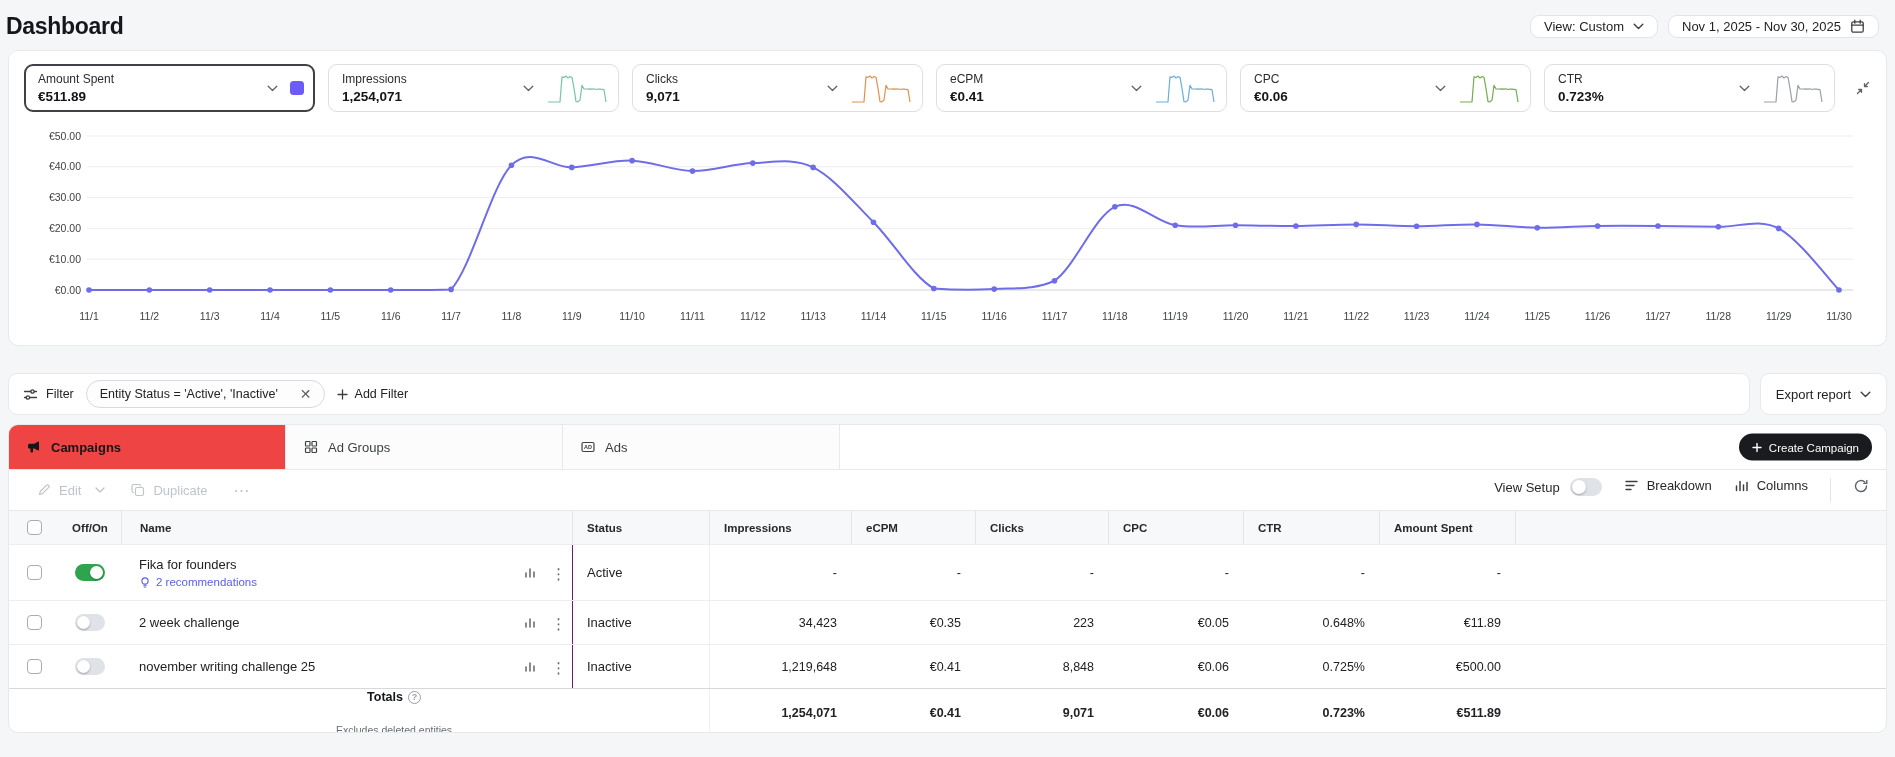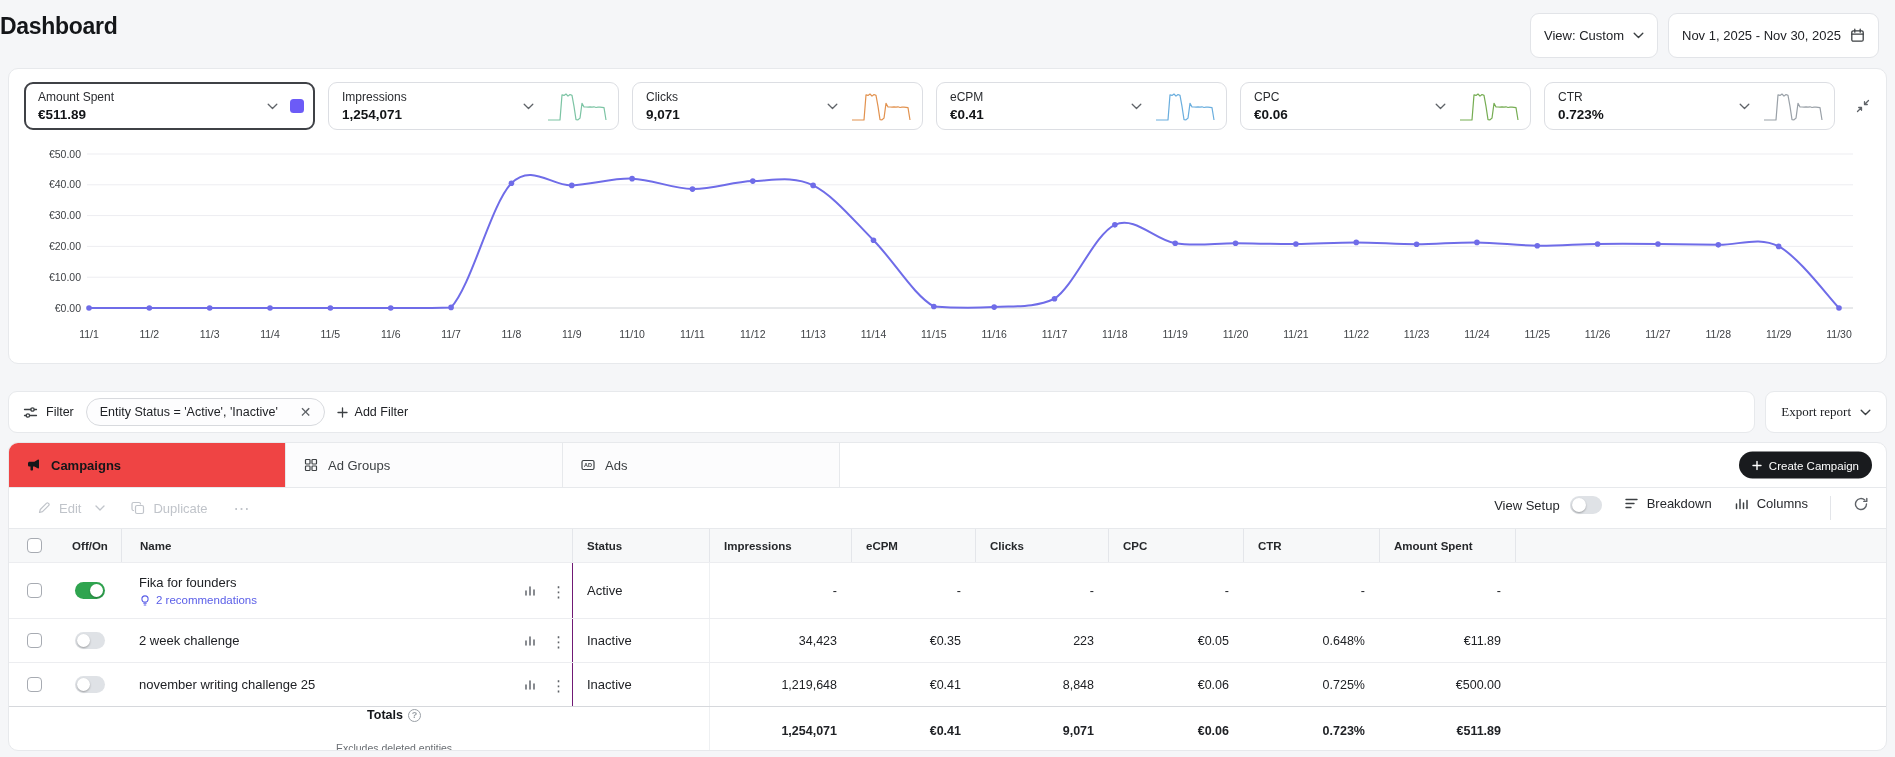--- a/index.html
+++ b/index.html
@@ -6,25 +6,25 @@
   html,body { width:1895px; height:757px; overflow:hidden; }
   body {
     background:#f5f6f8;
     font-family:"Liberation Sans", sans-serif;
     color:#1b1d20;
     font-size:13px;
   }
   .ic { display:block; flex:none; }
 
   
-  .topbar { display:flex; justify-content:space-between; align-items:flex-start; padding:13px 16px 10px 0; }
+  .topbar { display:flex; justify-content:space-between; align-items:center; padding:13px 16px 10px 6px; }
   .topbar h1 { font-size:23px; font-weight:bold; letter-spacing:-.3px; color:#141619; }
   .topbar-right { display:flex; gap:10px; }
   .pill {
-    display:flex; align-items:center; gap:9px; height:45px; padding:0 13px;
+    display:flex; align-items:center; gap:9px; height:23px; padding:0 13px;
     background:#fff; border:1px solid #e2e4e8; border-radius:9px;
     font-size:13px; color:#202226; font-family:inherit; cursor:pointer;
   }
 
   
   .chart-card { margin:0 8px; background:#fff; border:1px solid #e7e9ec; border-radius:10px; }
   .metrics-row { display:flex; align-items:stretch; gap:13px; padding:13px 8px 4px 15px; }
   .metric-card {
     flex:1; display:flex; justify-content:space-between; align-items:center;
     border:1px solid #dcdee3; border-radius:9px; padding:6px 10px 6px 13px; min-height:46px;
@@ -46,21 +46,21 @@
   }
   .filter-btn { display:flex; align-items:center; gap:8px; background:none; border:none; font-family:inherit; font-size:12.5px; color:#202226; cursor:pointer; }
   .chip {
     display:flex; align-items:center; gap:20px; padding:6px 10px 6px 13px;
     border:1px solid #d8dade; border-radius:16px; background:#fdfdfe; font-size:12.5px; color:#202226; cursor:pointer;
   }
   .chip-x { color:#5f6368; font-size:14px; line-height:1; cursor:pointer; padding:0 2px; }
   .add-filter { display:flex; align-items:center; gap:7px; background:none; border:none; font-family:inherit; font-size:12.5px; color:#202226; cursor:pointer; }
   .export-btn {
     display:flex; align-items:center; gap:9px; height:42px; padding:0 15px;
-    background:#fff; border:1px solid #e7e9ec; border-radius:9px; font-family:Liberation Serif, serif; font-size:13px; color:#202226; cursor:pointer;
+    background:#fff; border:1px solid #e7e9ec; border-radius:9px; font-family:Liberation Sans, sans-serif; font-size:13px; color:#202226; cursor:pointer;
   }
 
   
   .table-card { margin:0 8px; background:#fff; border:1px solid #e7e9ec; border-radius:10px; overflow:hidden; }
   .tabs-row { position:relative; display:flex; height:45px; border-bottom:1px solid #e7e9ec; }
   .tab {
     width:277px; display:flex; align-items:center; gap:10px; padding-left:18px;
     border-right:1px solid #e7e9ec; font-size:13px; color:#3c4043; cursor:pointer; background:#fcfcfd;
   }
   .tab.active { font-weight:bold; color:#141619; background:#ef4444; }

